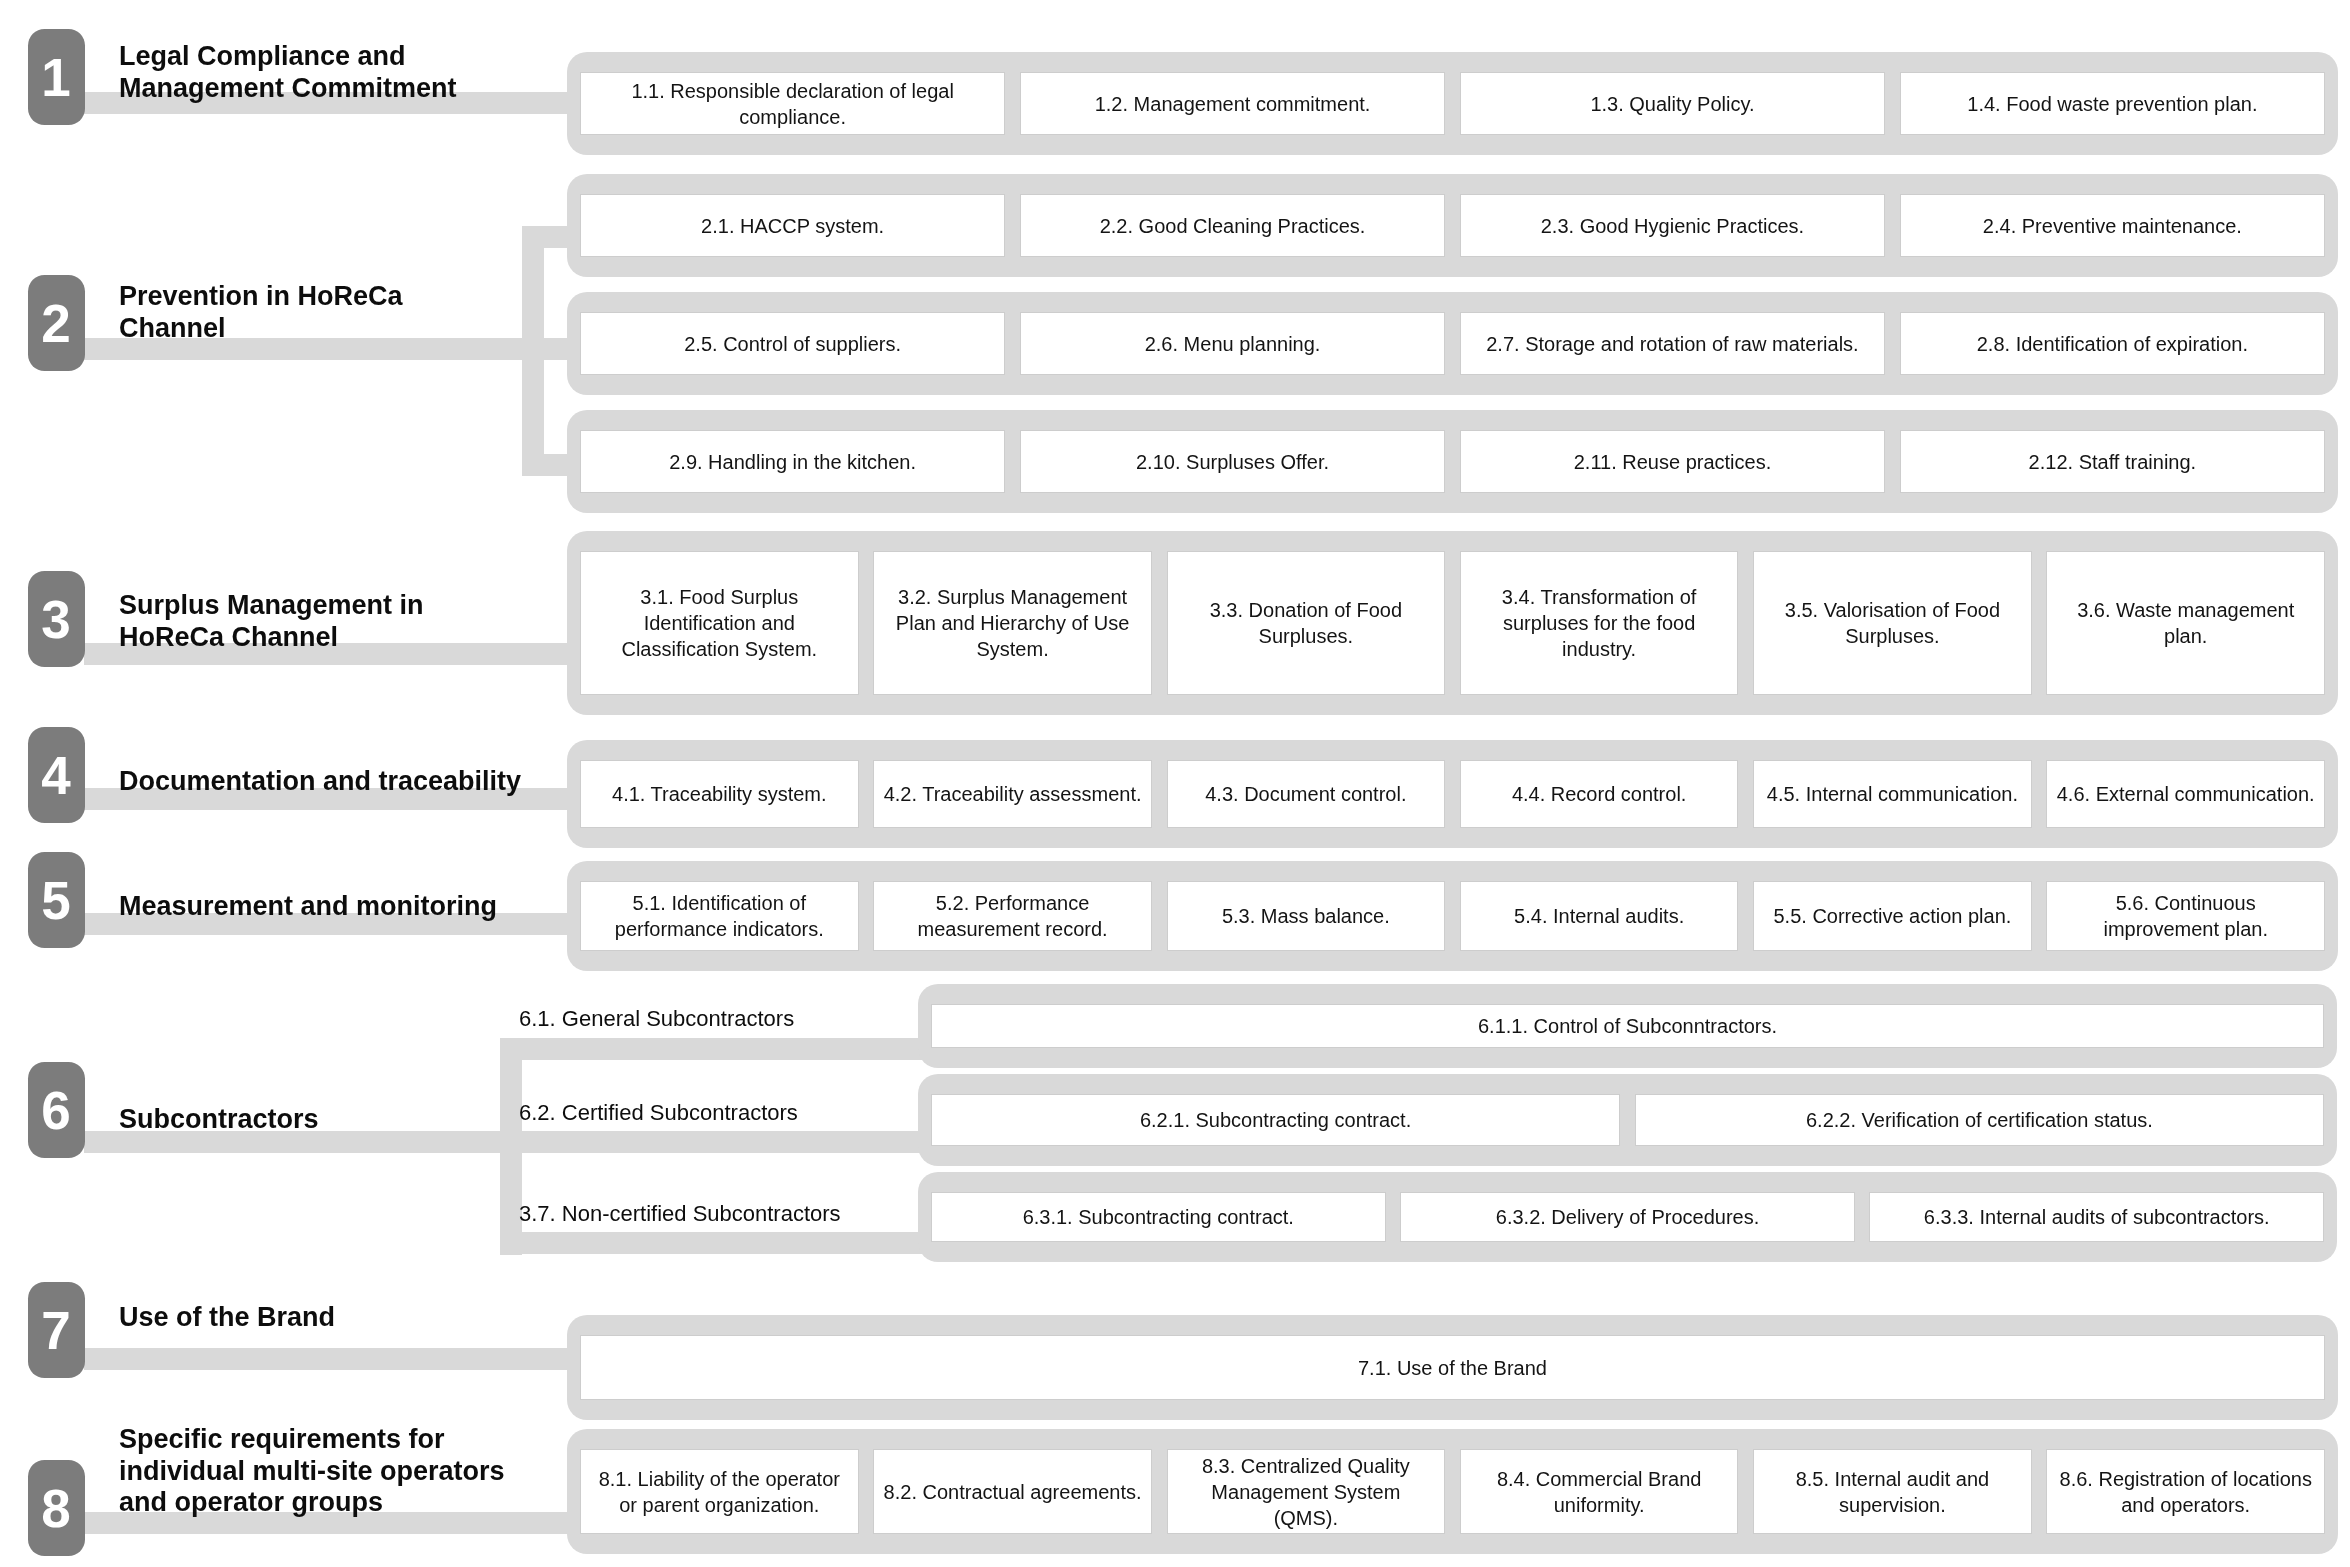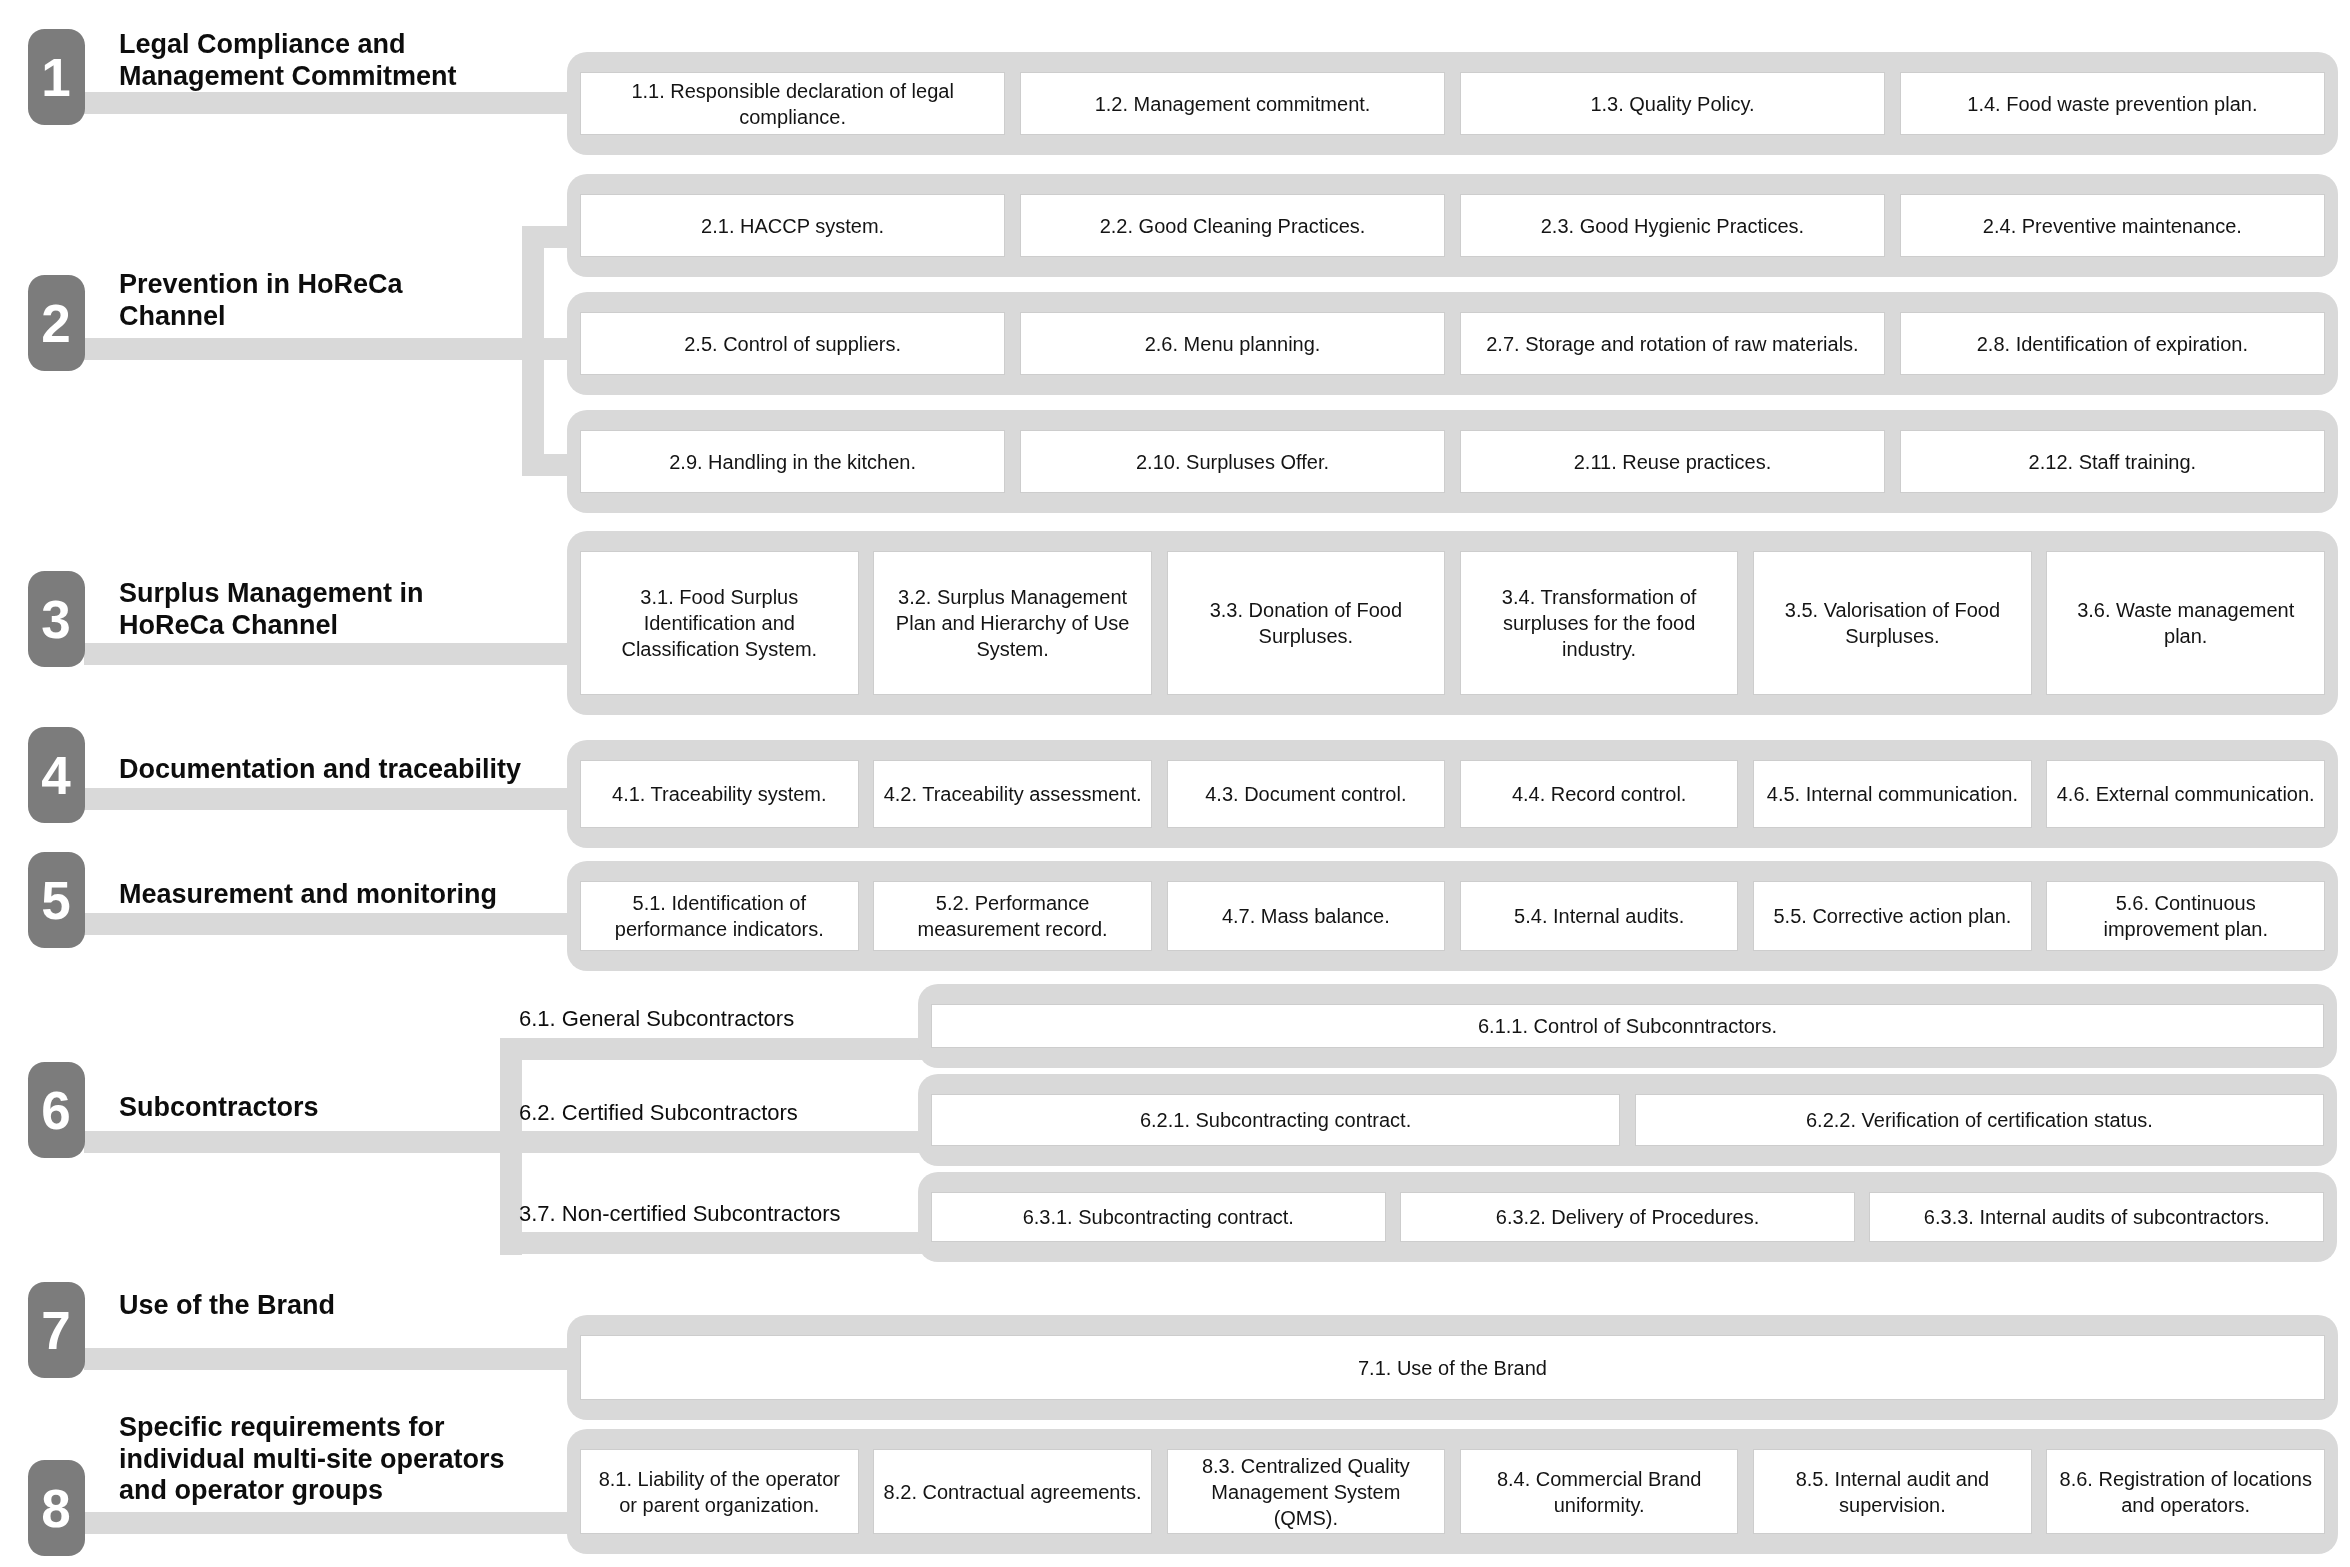--- a/index.html
+++ b/index.html
@@ -7,21 +7,21 @@
     position:relative;width:2351px;height:1568px;background:#ffffff;
     font-family:"Liberation Sans","DejaVu Sans",sans-serif;overflow:hidden;
   }
   .badge{
     position:absolute;left:27.5px;width:57px;height:96px;background:#7c7c7c;
     border-radius:16.5px;color:#ffffff;font-weight:bold;font-size:53px;
     display:flex;align-items:center;justify-content:center;z-index:3;
   }
   .title{
     position:absolute;left:119px;font-weight:bold;font-size:27px;line-height:1.2;
-    color:#0d0d0d;z-index:3;
+    color:#0d0d0d;z-index:3;margin-top:12px;
   }
   .sublabel{
     position:absolute;left:519px;font-weight:normal;font-size:22px;color:#0d0d0d;z-index:3;
   }
   .conn{position:absolute;background:#d9d9d9;z-index:1;}
   .container{
     position:absolute;background:#d9d9d9;border-radius:20px;
     display:flex;gap:14.7px;padding:20px 13px;box-sizing:border-box;z-index:2;
   }
   .box{
@@ -93,21 +93,21 @@
     <div class="box">4.5. Internal communication.</div>
     <div class="box">4.6. External communication.</div>
   </div>
 
   <div class="badge" style="top:852px">5</div>
   <div class="title" style="top:878px;width:551px">Measurement and monitoring</div>
   <div class="conn" style="left:84px;top:913px;width:496px;height:22px"></div>
   <div class="container" style="left:567px;top:861px;width:1771px;height:110px">
     <div class="box">5.1. Identification of performance indicators.</div>
     <div class="box">5.2. Performance measurement record.</div>
-    <div class="box">4.7. Mass balance.</div>
+    <div class="box">5.3. Mass balance.</div>
     <div class="box">5.4. Internal audits.</div>
     <div class="box">5.5. Corrective action plan.</div>
     <div class="box">5.6. Continuous improvement plan.</div>
   </div>
 
   <div class="badge" style="top:1062px">6</div>
   <div class="title" style="top:1091px;width:386px">Subcontractors</div>
   <div class="conn" style="left:84px;top:1131px;width:849px;height:22px"></div>
   <div class="conn" style="left:500px;top:1038px;width:22px;height:217px"></div>
   <div class="conn" style="left:500px;top:1038px;width:433px;height:22px"></div>

